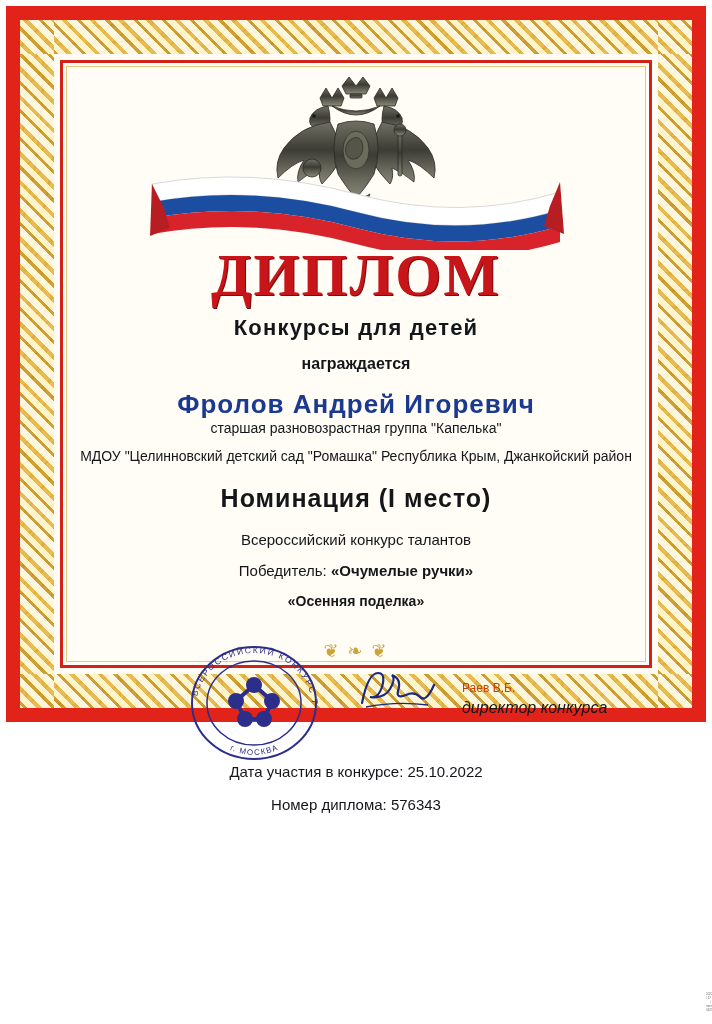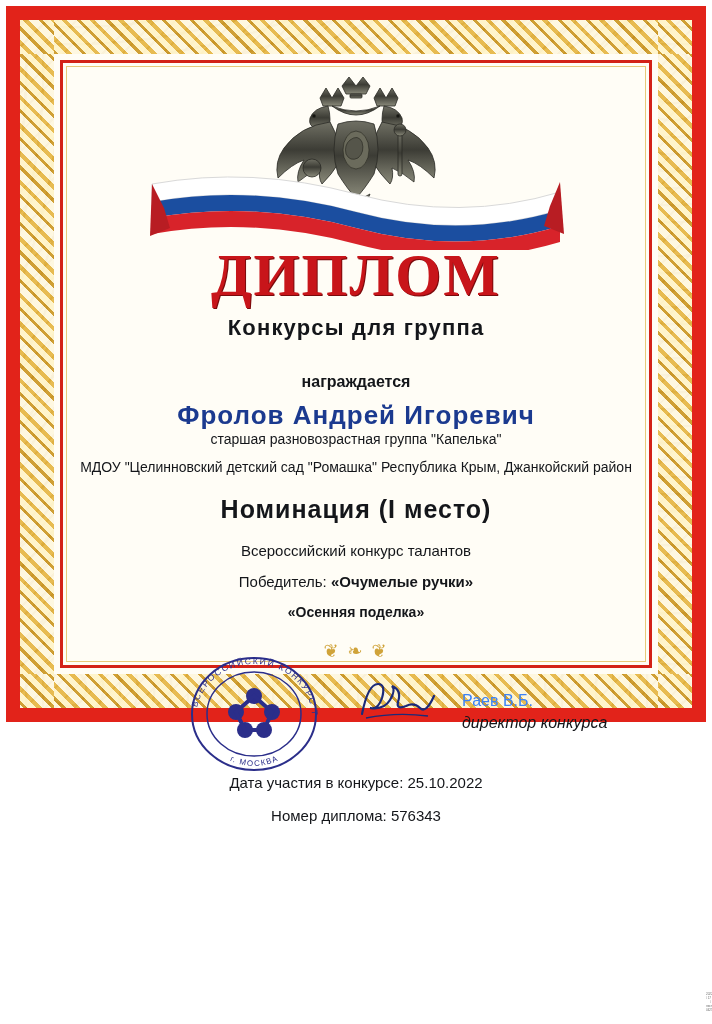--- a/index.html
+++ b/index.html
@@ -129,28 +129,28 @@
     font-size: 22px;
     font-weight: bold;
     color: #14161a;
     letter-spacing: 1.2px;
     margin-top: 10px;
   }
   .awarded-label {
     font-size: 16px;
     font-weight: bold;
     color: #14161a;
-    margin-top: 32px;
+    margin-top: 14px;
   }
   .recipient {
     font-size: 26px;
     font-weight: bold;
     color: #1b3a8f;
     letter-spacing: 1px;
-    margin-top: 9px;
+    margin-top: 16px;
   }
   .group-line {
     font-size: 14px;
     color: #14161a;
   }
   .org-line {
     font-size: 14px;
     color: #14161a;
     margin-top: 12px;
     white-space: nowrap;
@@ -196,22 +196,22 @@
     left: 282px;
     top: 22px;
   }
   .signer {
     position: absolute;
     left: 388px;
     top: 42px;
     text-align: left;
   }
   .signer-name {
-    font-size: 16px;
-    color: #3b82f6;
+    font-size: 12px;
+    color: #c2410c;
   }
   .signer-role {
     font-size: 16px;
     font-style: italic;
     color: #14161a;
     margin-top: 4px;
   }
 
   .date-line {
     font-size: 15px;
@@ -309,21 +309,21 @@
             <path d="M6 38 q100 -18 204 10 q104 28 204 -2 l0 16 q-100 30 -204 2 q-104 -28 -204 -10z" fill="#1b4ea0"></path>
             <path d="M6 54 q100 -18 204 10 q104 28 204 -2 l0 16 q-100 30 -204 2 q-104 -28 -204 -10z" fill="#d8232a"></path>
 
             <path d="M6 20 l-2 52 l20 -8 l-6 -20 z" fill="#b81d23"></path>
             <path d="M414 18 l4 52 l-20 -8 l6 -20 z" fill="#b81d23"></path>
           </g>
         </svg>
       </div>
 
       <div class="title">ДИПЛОМ</div>
-      <div class="subtitle">Конкурсы для группа</div>
+      <div class="subtitle">Конкурсы для детей</div>
 
       <div class="awarded-label">награждается</div>
       <div class="recipient">Фролов  Андрей  Игоревич</div>
       <div class="group-line">старшая разновозрастная группа "Капелька"</div>
       <div class="org-line">МДОУ "Целинновский детский сад "Ромашка" Республика Крым, Джанкойский район</div>
 
       <div class="result">Номинация  (I место)</div>
       <div class="contest">Всероссийский конкурс талантов</div>
 
       <div class="nomination">

